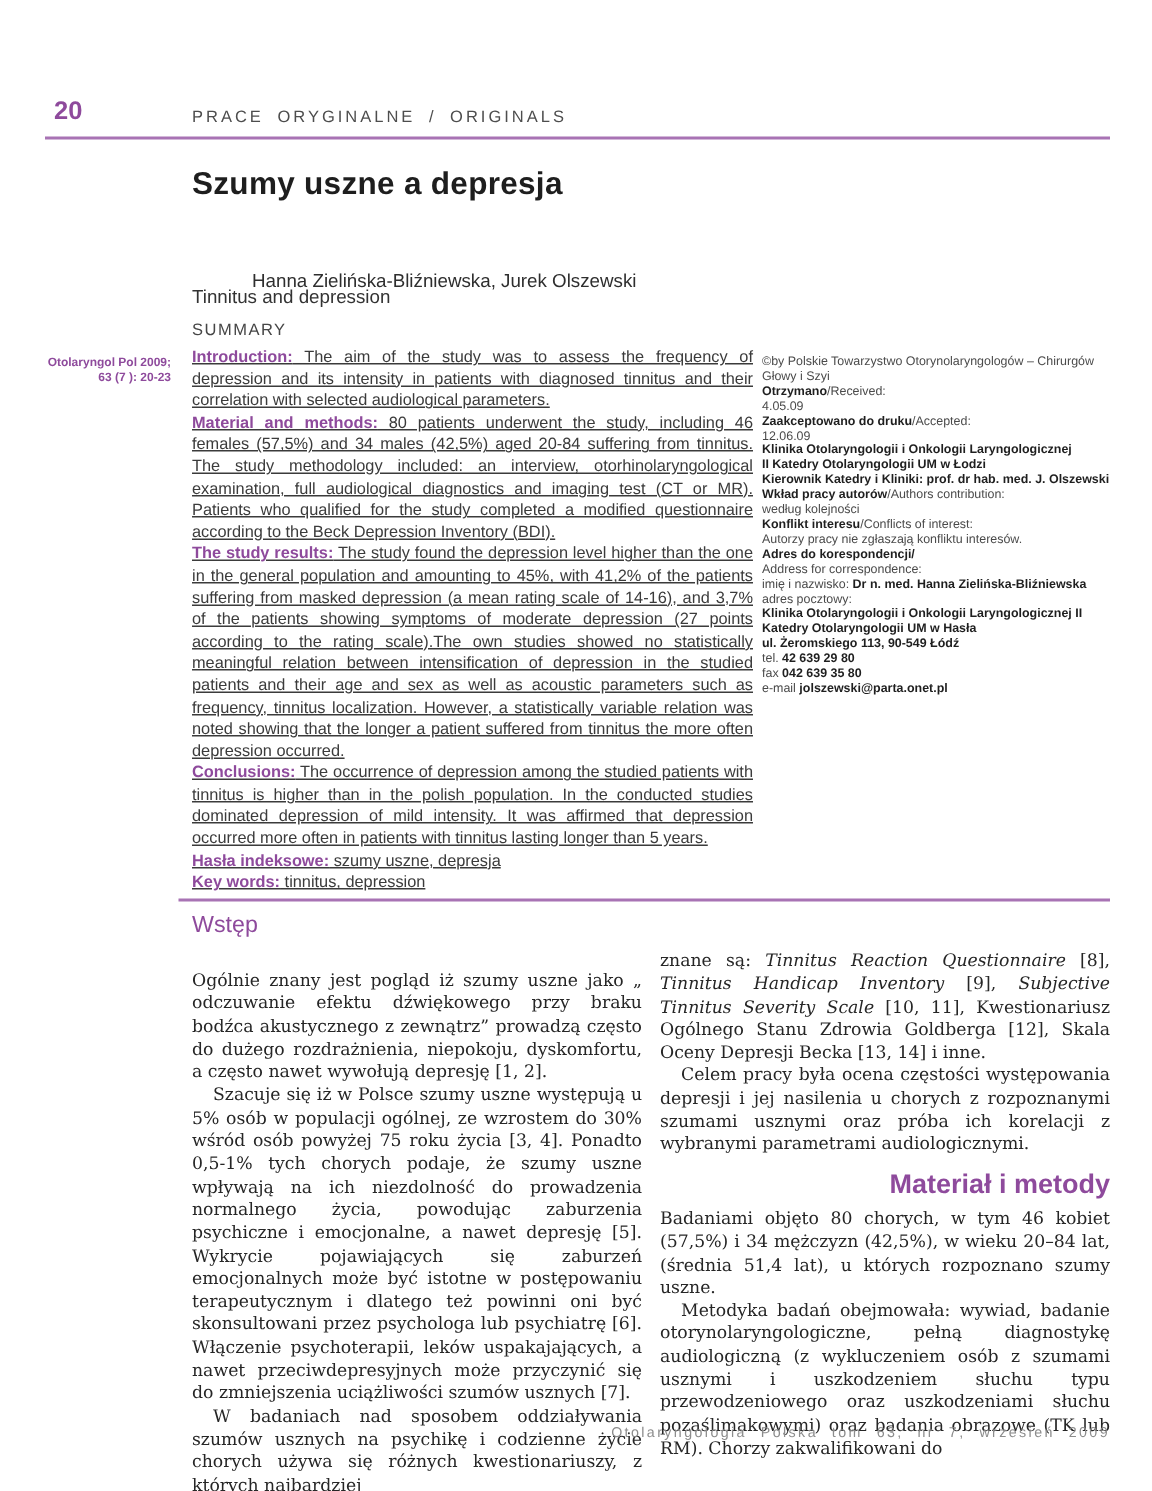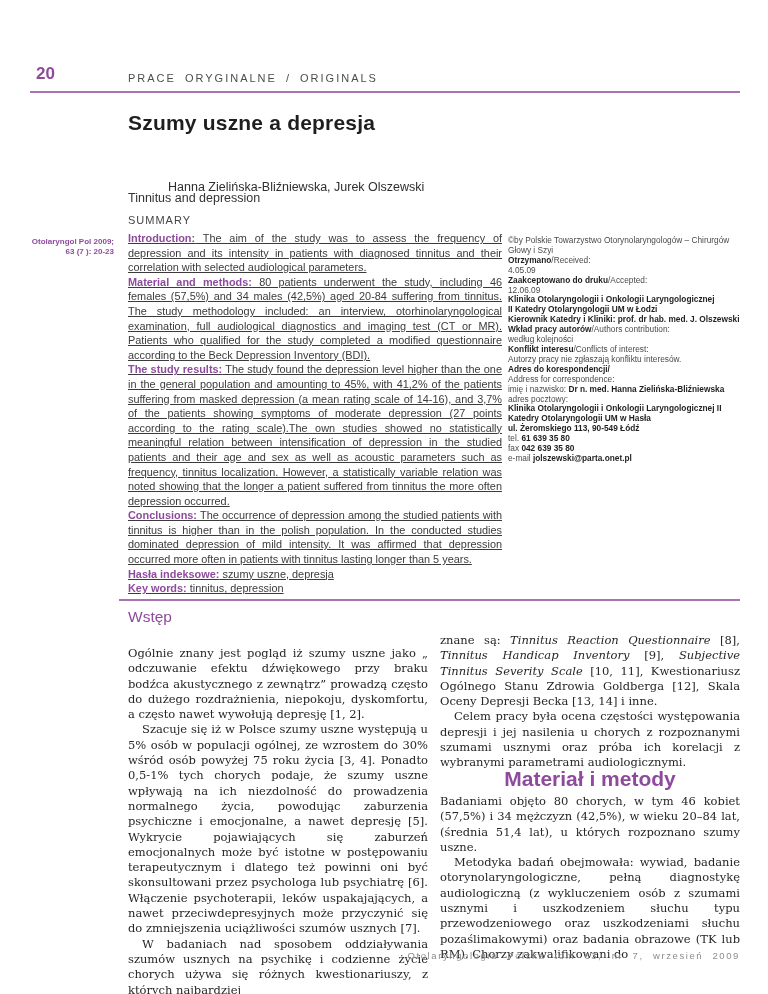--- a/index.html
+++ b/index.html
@@ -29,22 +29,22 @@
   .sb-b{font-weight:bold;color:#1f1f1f;}
   
   .section-rule{position:absolute;left:119px;top:599px;width:621px;height:2px;background:#a873b4;}
   .intro-heading{position:absolute;left:128px;top:608px;font-size:15.5px;font-weight:normal;color:#8e4a9c;text-align:center;}
   .col{position:absolute;top:633px;width:300px;font-family:"DejaVu Serif",serif;
     font-size:11.5px;line-height:15.3px;color:#262626;text-align:justify;}
   .col1{left:128px;margin-top:13px;}
   .col2{left:440px;}
   .col p{margin:0;}
   .col p.ind{text-indent:14px;}
-  .methods-heading{font-family:"Liberation Sans",sans-serif;font-size:21px;font-weight:bold;
-    color:#8e4a9c;margin:0 0 8px 0;text-align:center;}
+  .methods-heading{font-family:"Liberation Sans",sans-serif;font-size:18px;font-weight:bold;
+    color:#8e4a9c;margin:11px 0 8px 0;text-align:right;}
   .it{font-style:italic;}
   
   .footer{position:absolute;right:28px;top:950px;font-size:9.5px;letter-spacing:1.6px;word-spacing:5px;color:#8c8c8c;}
 </style>
 </head>
 <body>
 
 <div class="page">
 
   <div class="page-num">20</div>
@@ -83,21 +83,21 @@
     <p><span class="sb-b">Wkład pracy autorów</span><span class="sb-n">/Authors contribution:</span></p>
     <p><span class="sb-n">według kolejności</span></p>
     <p><span class="sb-b">Konflikt interesu</span><span class="sb-n">/Conflicts of interest:</span></p>
     <p><span class="sb-n">Autorzy pracy nie zgłaszają konfliktu interesów.</span></p>
     <p><span class="sb-b">Adres do korespondencji/</span></p>
     <p><span class="sb-n">Address for correspondence:</span></p>
     <p><span class="sb-n">imię i nazwisko: </span><span class="sb-b">Dr n. med. Hanna Zielińska-Bliźniewska</span></p>
     <p><span class="sb-n">adres pocztowy:</span></p>
     <p><span class="sb-b">Klinika Otolaryngologii i Onkologii Laryngologicznej II Katedry Otolaryngologii UM w Hasła</span></p>
     <p><span class="sb-b">ul. Żeromskiego 113, 90-549 Łódź</span></p>
-    <p><span class="sb-n">tel. </span><span class="sb-b">61 639 35 80</span></p>
+    <p><span class="sb-n">tel. </span><span class="sb-b">42 639 29 80</span></p>
     <p><span class="sb-n">fax </span><span class="sb-b">042 639 35 80</span></p>
     <p><span class="sb-n">e-mail </span><span class="sb-b">jolszewski@parta.onet.pl</span></p>
   </div>
 
   <div class="section-rule"></div>
   <h2 class="intro-heading" style="margin:0;">Wstęp</h2>
 
   <div class="col col1">
     <p>Ogólnie znany jest pogląd iż szumy uszne jako „ odczuwanie efektu dźwiękowego przy braku bodźca akustycznego z zewnątrz” prowadzą często do dużego rozdrażnienia, niepokoju, dyskomfortu, a często nawet wywołują depresję [1, 2].</p>
     <p class="ind">Szacuje się iż w Polsce szumy uszne występują u 5% osób w populacji ogólnej, ze wzrostem do 30% wśród osób powyżej 75 roku życia [3, 4]. Ponadto 0,5-1% tych chorych podaje, że szumy uszne wpływają na ich niezdolność do prowadzenia normalnego życia, powodując zaburzenia psychiczne i emocjonalne, a nawet depresję [5]. Wykrycie pojawiających się zaburzeń emocjonalnych może być istotne w postępowaniu terapeutycznym i dlatego też powinni oni być skonsultowani przez psychologa lub psychiatrę [6]. Włączenie psychoterapii, leków uspakajających, a nawet przeciwdepresyjnych może przyczynić się do zmniejszenia uciążliwości szumów usznych [7].</p>

